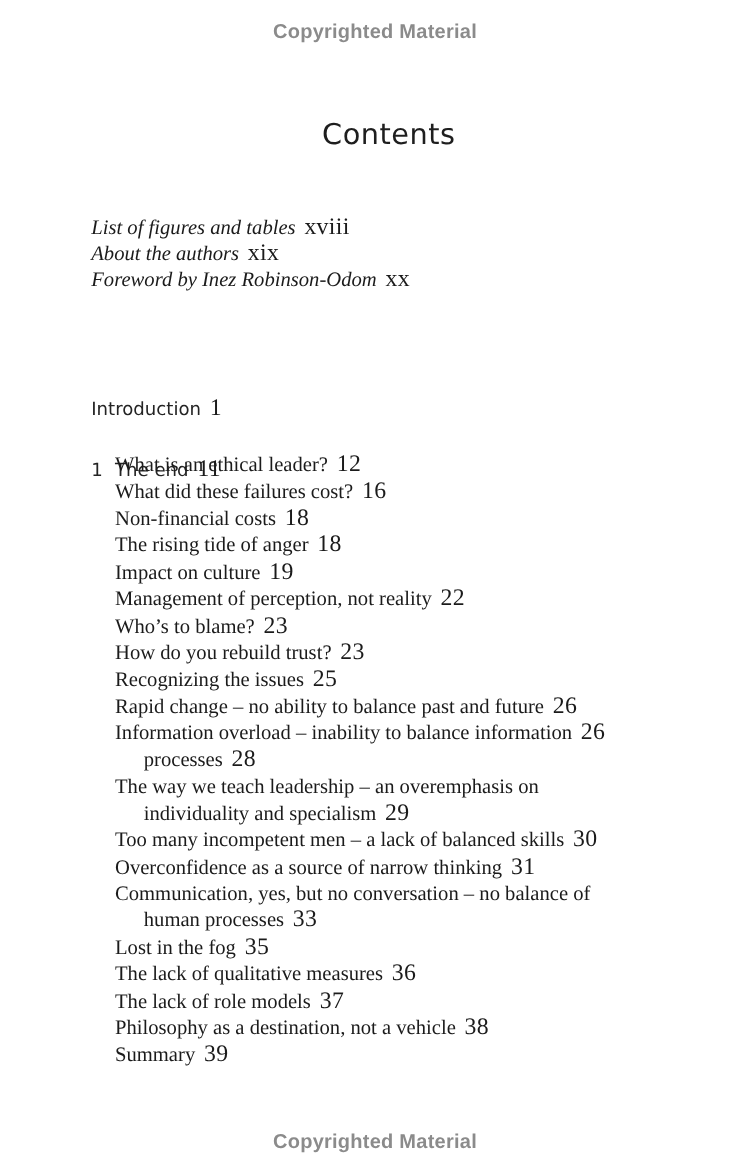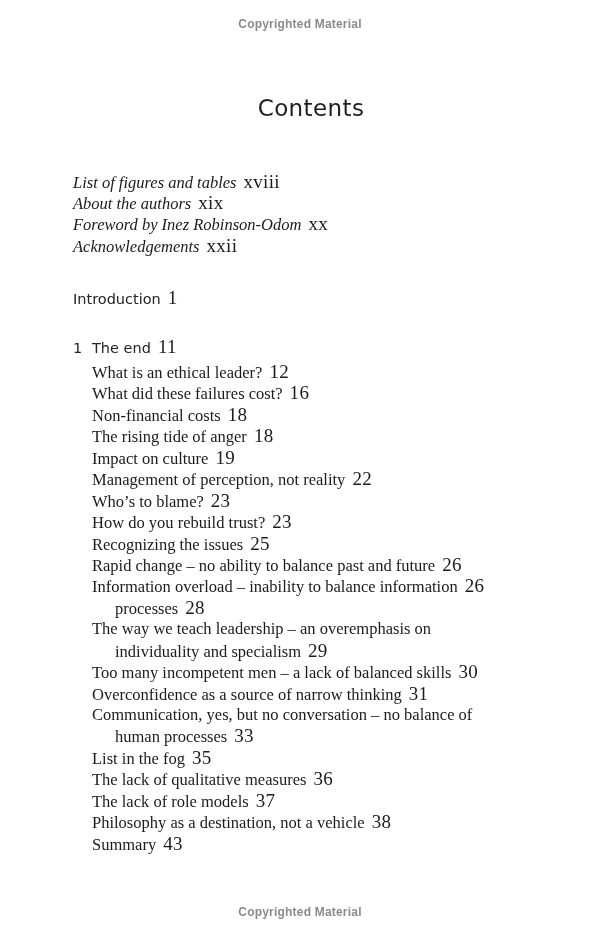--- a/index.html
+++ b/index.html
@@ -20,21 +20,21 @@
     inset: 0;
     background: #ffffff;
   }
   .copyright {
     position: absolute;
     left: 0;
     width: 100%;
     text-align: center;
     font-family: "Liberation Sans", sans-serif;
     font-weight: bold;
-    font-size: 12px;
+    font-size: 16px;
     letter-spacing: 0.2px;
     color: #8b8b8b;
   }
   .copyright.top { top: 17px; }
   .copyright.bottom { top: 905px; }
   .title {
     position: absolute;
     top: 79px;
     left: 0;
     width: 590px;
@@ -68,20 +68,21 @@
     color: #1b1b1b;
   }
   .heading-sans {
     position: absolute;
     left: 73px;
     font-family: "DejaVu Sans", "Liberation Sans", sans-serif;
     font-size: 14.5px;
     font-weight: 500;
     color: #242424;
     white-space: nowrap;
+    margin-top: 29px;
   }
   .intro { top: 287px; }
   .chapter { top: 336px; }
   .ch-num { display: inline-block; width: 19px; }
   .entries {
     position: absolute;
     top: 361px;
     left: 92px;
     right: 20px;
     font-size: 16.5px;
@@ -99,21 +100,20 @@
 <div class="page">
 
   <div class="copyright top">Copyrighted Material</div>
 
   <h1 class="title">Contents</h1>
 
   <div class="front-matter" id="front-matter">
       <div class="fm-row"><span class="fm-label">List of figures and tables</span><span class="pagenum">xviii</span></div>
       <div class="fm-row"><span class="fm-label">About the authors</span><span class="pagenum">xix</span></div>
       <div class="fm-row"><span class="fm-label">Foreword by Inez Robinson-Odom</span><span class="pagenum">xx</span></div>
-      <div class="fm-row"><span class="fm-label">Acknowledgements</span><span class="pagenum">xxii</span></div>
     </div>
 
   <div class="heading-sans intro">
     <span>Introduction</span><span class="pagenum">1</span>
   </div>
 
   <div class="heading-sans chapter">
     <span class="ch-num">1</span><span>The end</span><span class="pagenum">11</span>
   </div>
 
@@ -129,22 +129,22 @@
       <div class="e-line"><span class="e-text">Recognizing the issues</span><span class="pagenum">25</span></div>
       <div class="e-line"><span class="e-text">Rapid change – no ability to balance past and future</span><span class="pagenum">26</span></div>
       <div class="e-line"><span class="e-text">Information overload – inability to balance information</span><span class="pagenum">26</span></div>
       <div class="e-line cont"><span class="e-text">processes</span><span class="pagenum">28</span></div>
       <div class="e-line"><span class="e-text">The way we teach leadership – an overemphasis on</span></div>
       <div class="e-line cont"><span class="e-text">individuality and specialism</span><span class="pagenum">29</span></div>
       <div class="e-line"><span class="e-text">Too many incompetent men – a lack of balanced skills</span><span class="pagenum">30</span></div>
       <div class="e-line"><span class="e-text">Overconfidence as a source of narrow thinking</span><span class="pagenum">31</span></div>
       <div class="e-line"><span class="e-text">Communication, yes, but no conversation – no balance of</span></div>
       <div class="e-line cont"><span class="e-text">human processes</span><span class="pagenum">33</span></div>
-      <div class="e-line"><span class="e-text">List in the fog</span><span class="pagenum">35</span></div>
+      <div class="e-line"><span class="e-text">Lost in the fog</span><span class="pagenum">35</span></div>
       <div class="e-line"><span class="e-text">The lack of qualitative measures</span><span class="pagenum">36</span></div>
       <div class="e-line"><span class="e-text">The lack of role models</span><span class="pagenum">37</span></div>
       <div class="e-line"><span class="e-text">Philosophy as a destination, not a vehicle</span><span class="pagenum">38</span></div>
-      <div class="e-line"><span class="e-text">Summary</span><span class="pagenum">43</span></div>
+      <div class="e-line"><span class="e-text">Summary</span><span class="pagenum">39</span></div>
     </div>
 
   <div class="copyright bottom">Copyrighted Material</div>
 
 </div>
 
 </body></html>

